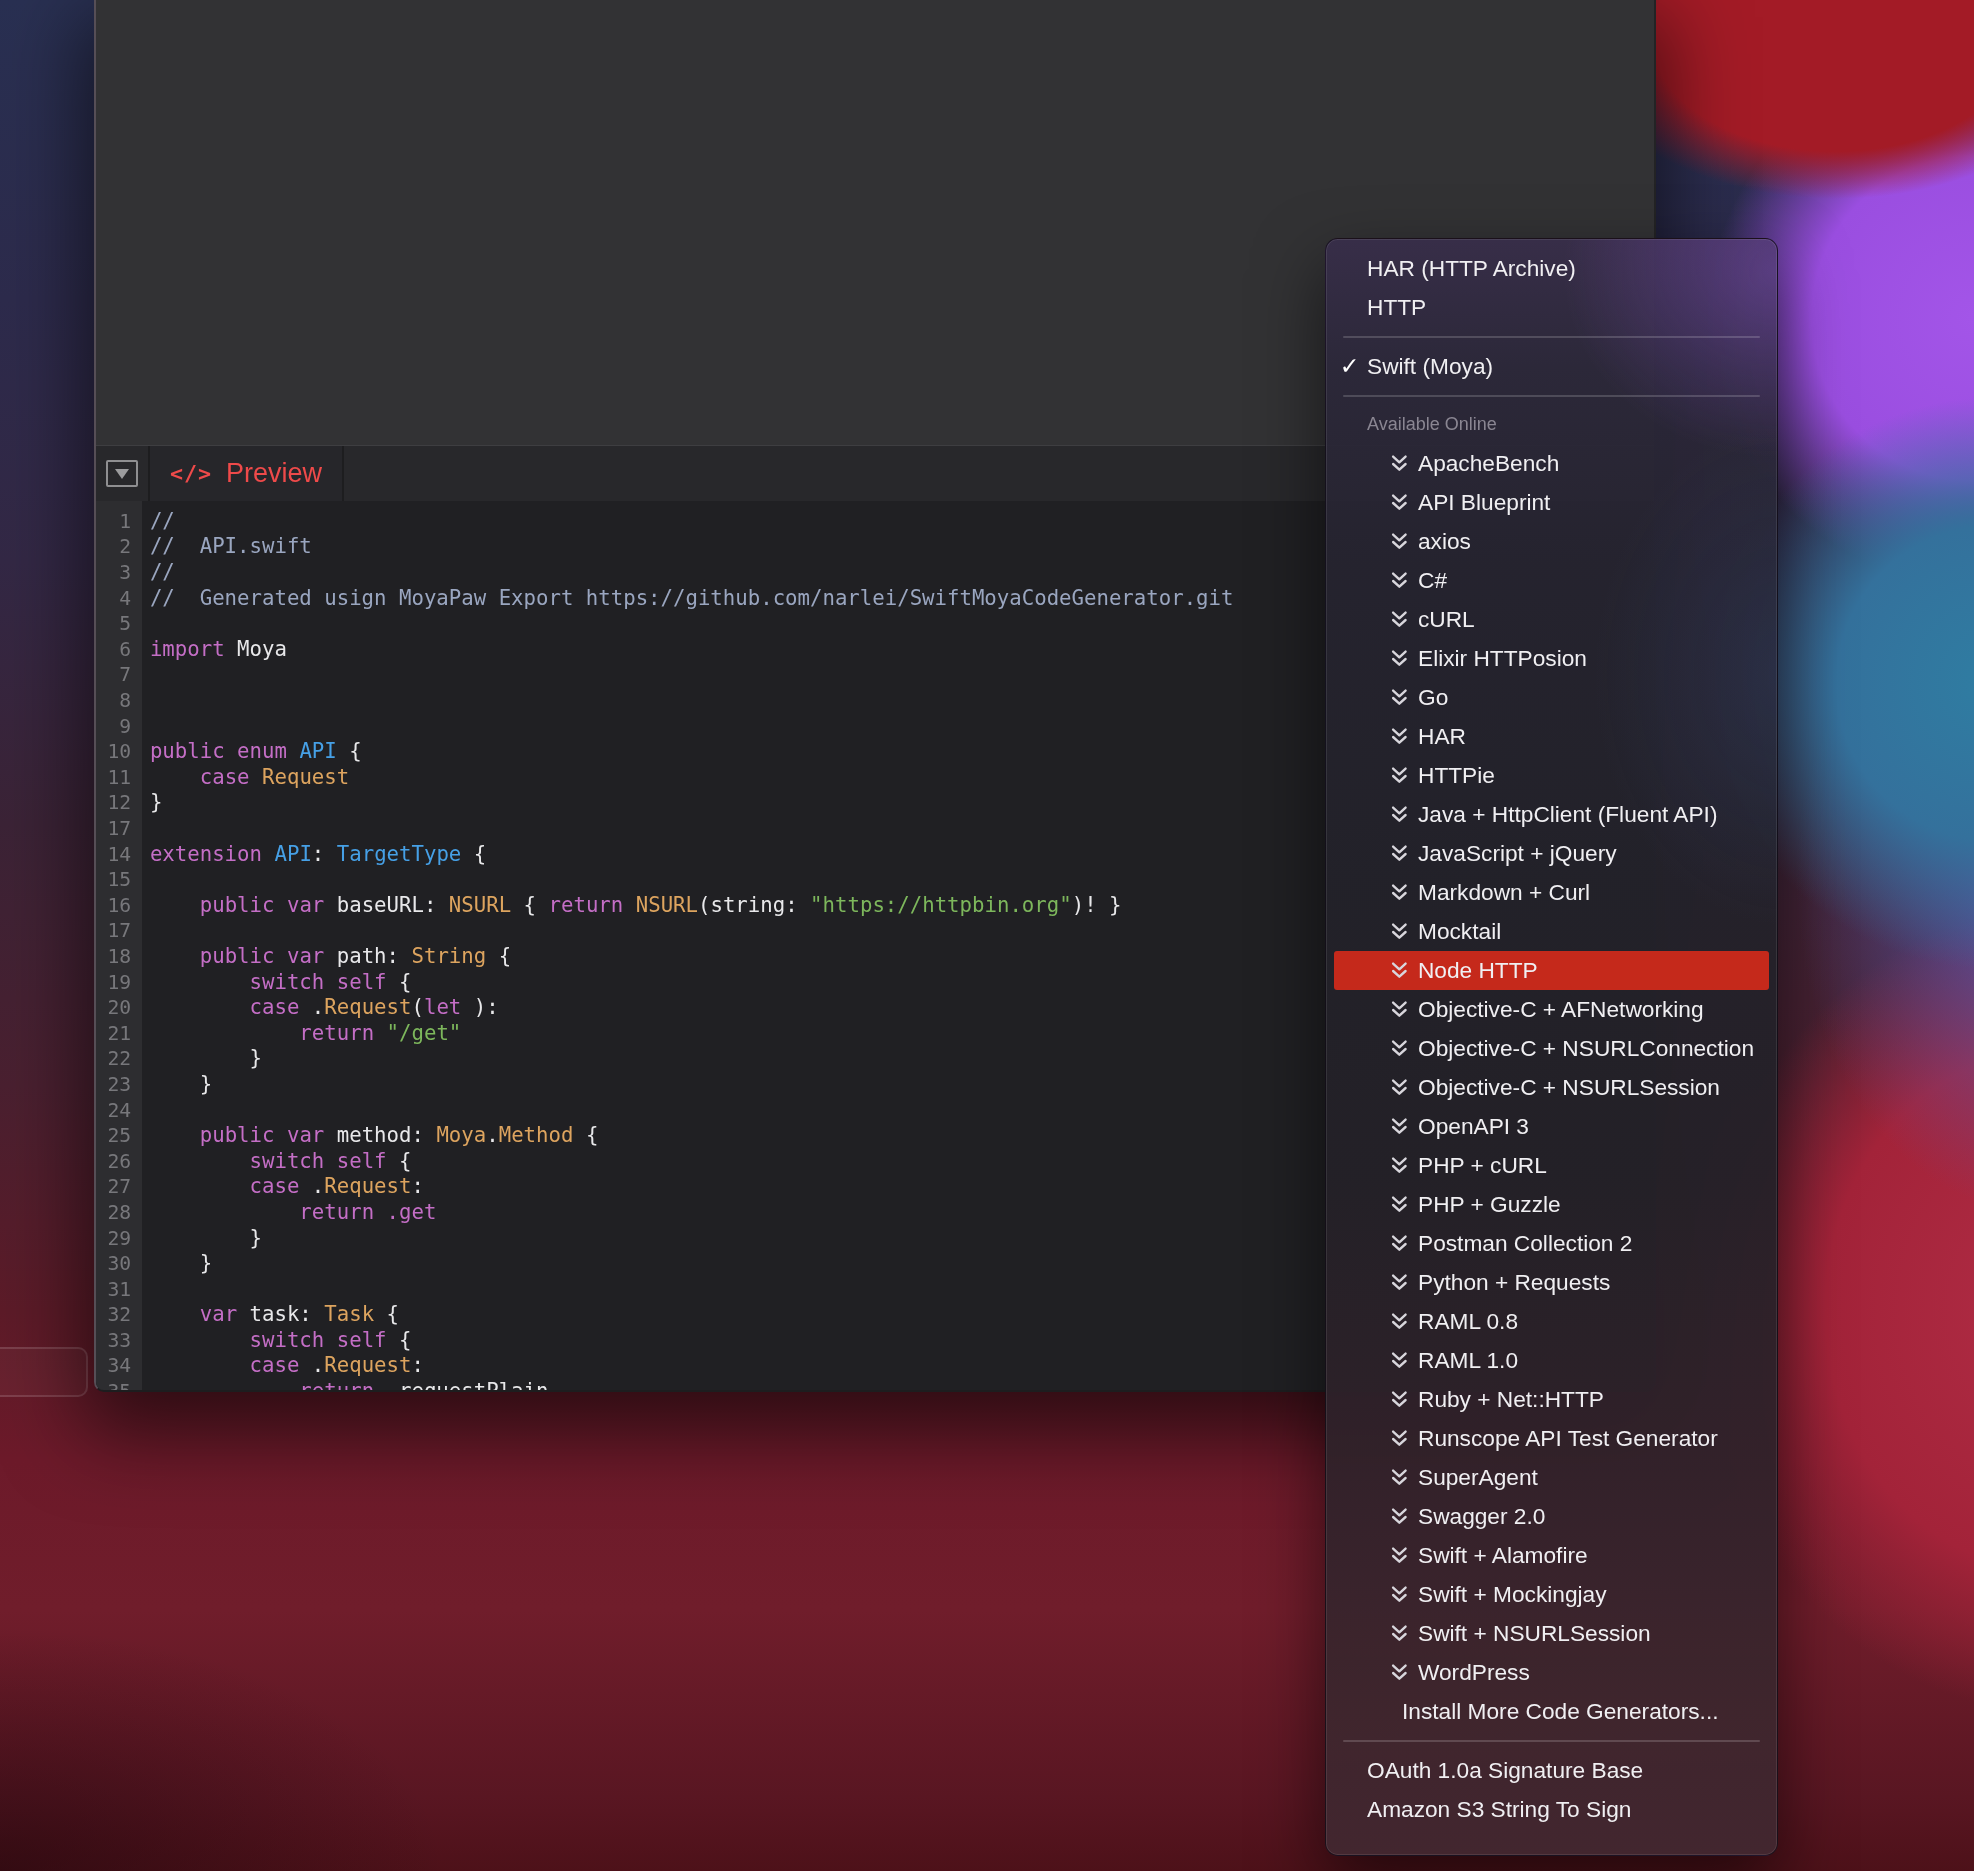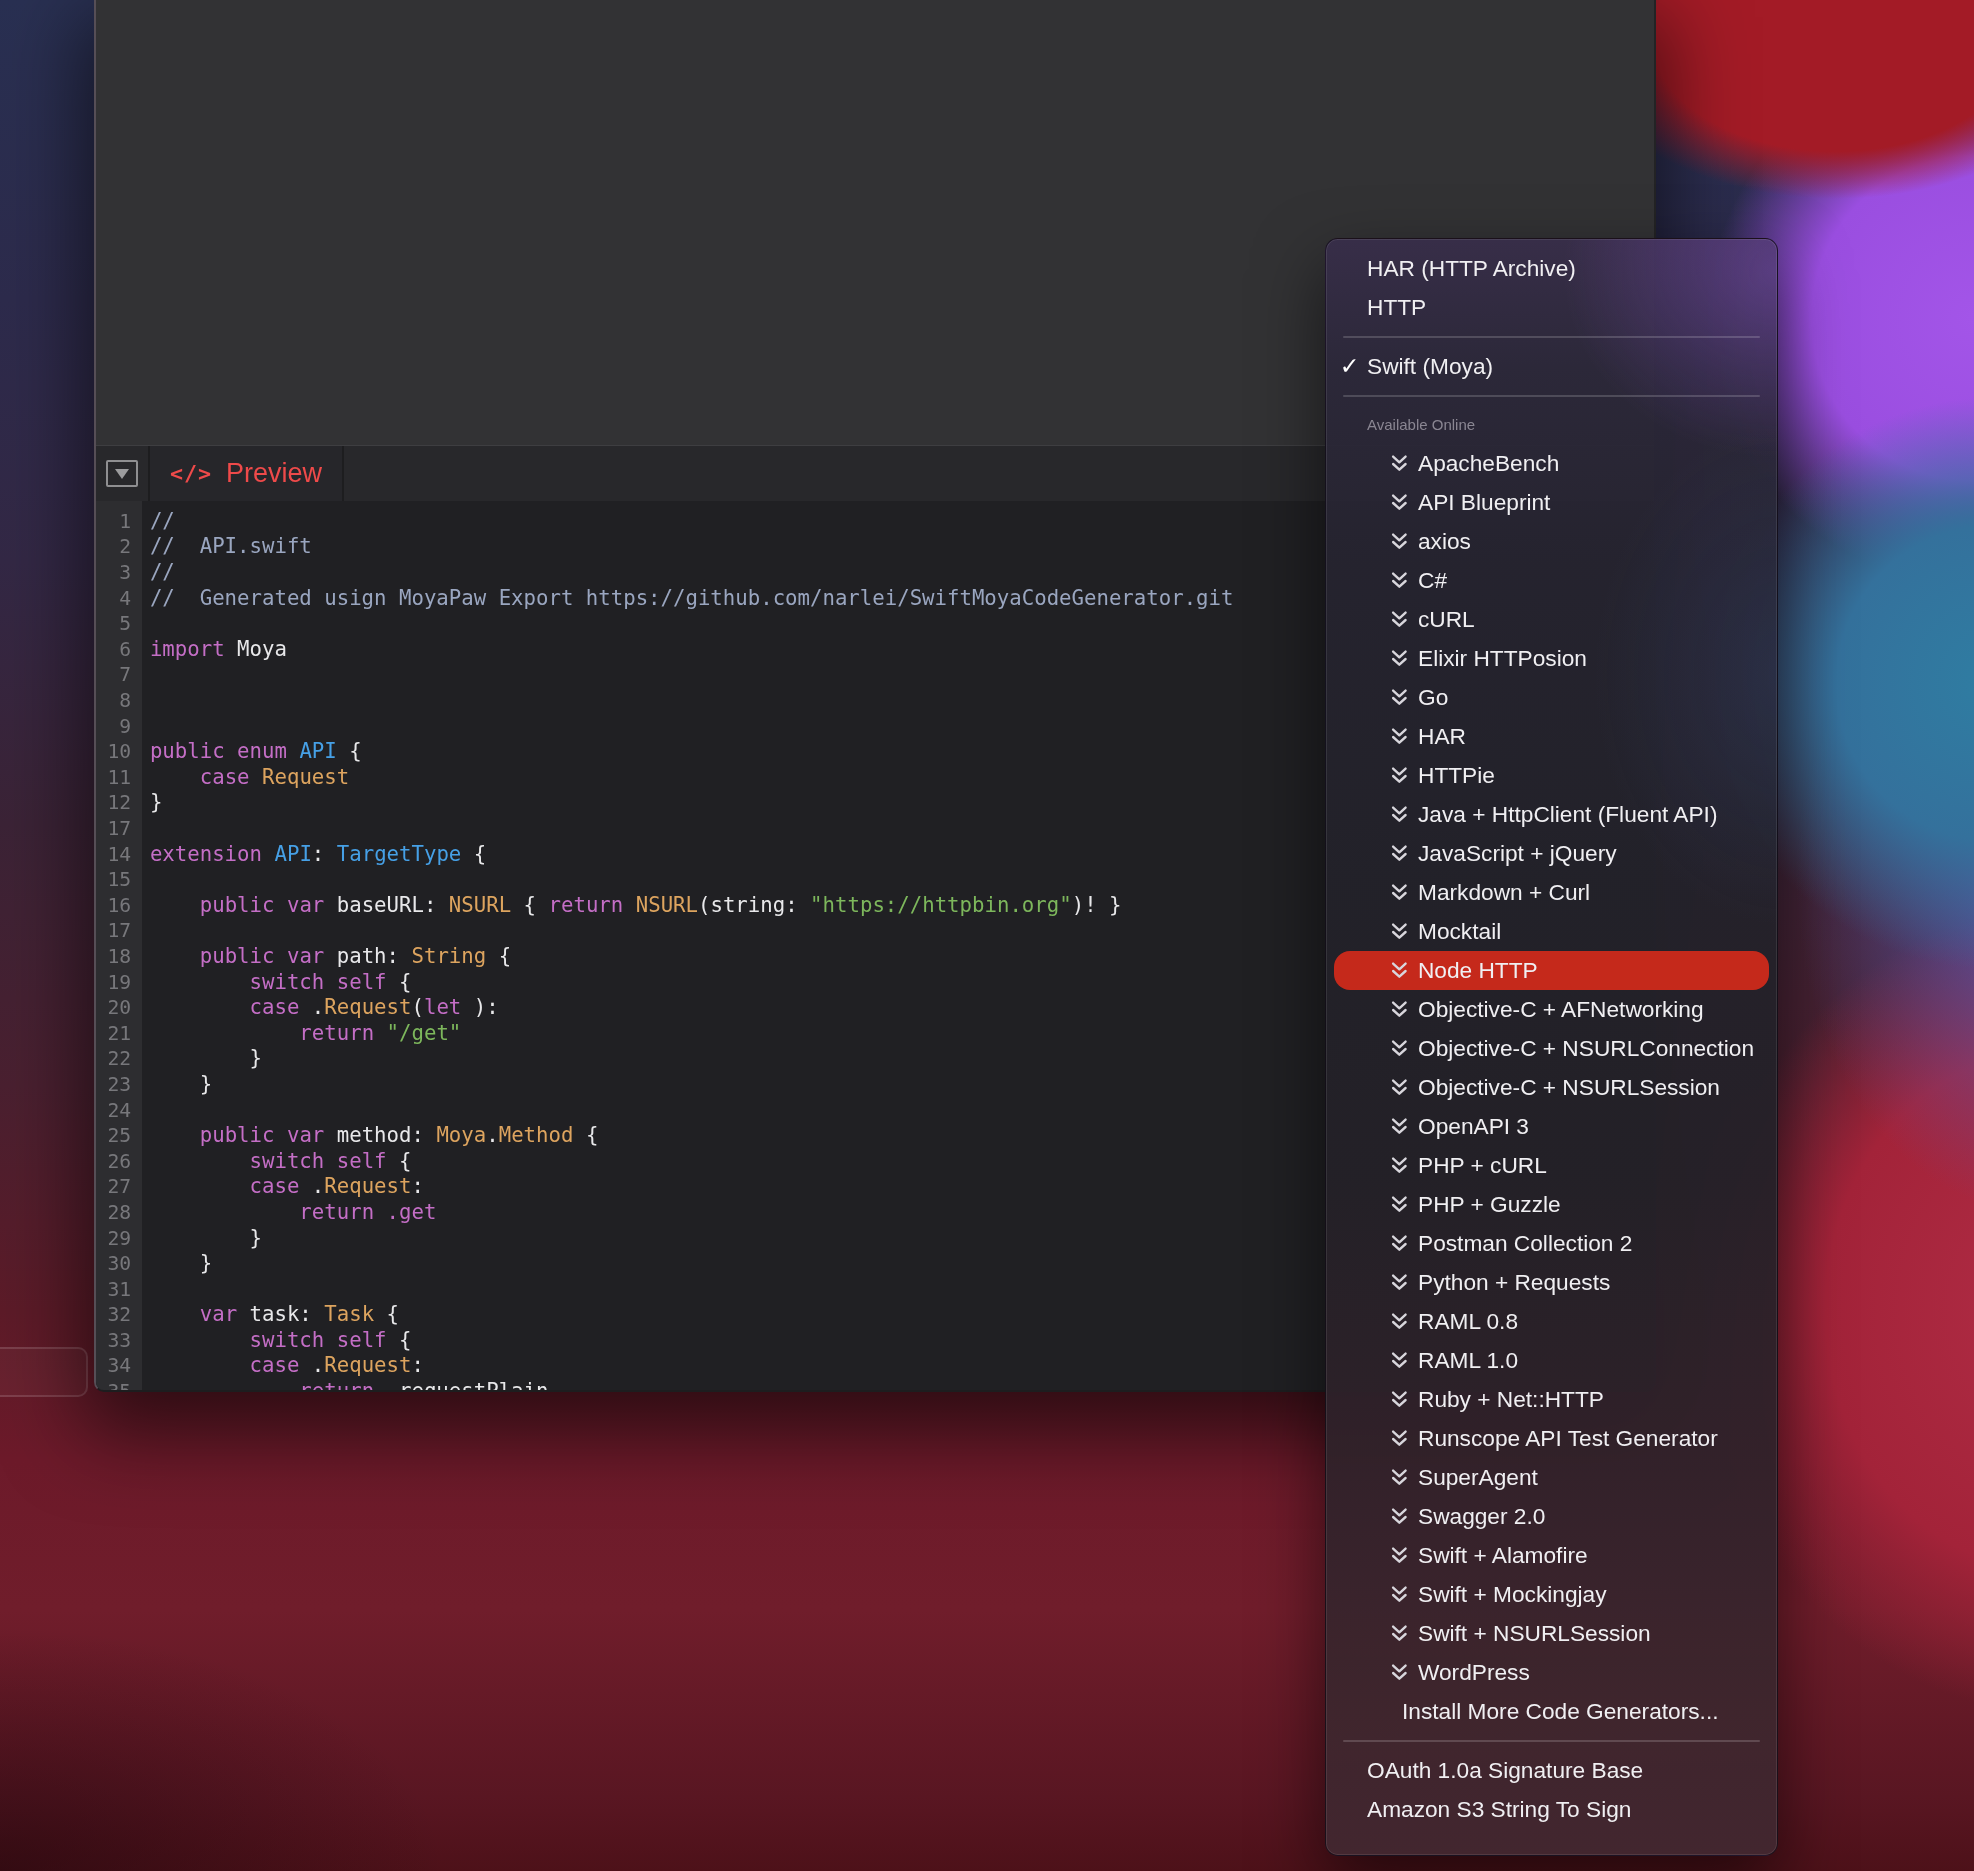--- a/index.html
+++ b/index.html
@@ -73,24 +73,24 @@
         rgba(62,38,46,.96) 92%, rgba(66,40,48,.96) 100%);
     box-shadow:0 29.6px 69px rgba(0,0,0,.55), inset 0 0 0 1px rgba(255,255,255,.09);
     overflow:hidden;}
   .mi{position:relative;height:39px;display:flex;align-items:center;
     padding-left:41px;font-size:22.7px;color:#f0eff2;cursor:default;}
   .mi .chk{position:absolute;left:13.8px;top:50%;transform:translateY(-50%);
     font-size:23.6px;color:#fff;}
   .mi.online{padding-left:92px;}
   .mi.indent{padding-left:76px;}
   .chev{position:absolute;left:62px;top:50%;transform:translateY(-50%);}
-  .mi.hl{background:var(--hl);margin:0 7.9px;padding-left:84px;border-radius:16px;}
+  .mi.hl{background:var(--hl);margin:0 7.9px;padding-left:84px;border-radius:3px;}
   .mi.hl .chev{left:54px;}
   .mhead{height:39px;display:flex;align-items:center;padding-left:41px;
-    font-size:15px;color:#8a8692;}
+    font-size:18px;color:#8a8692;}
   .msep{height:2px;background:rgba(255,255,255,.17);margin:8.9px 16.7px;border-radius:1px;}
 </style>
 </head>
 <body>
 
 <div class="stage">
   <div class="wallpaper"></div>
   <div class="ghost-box"></div>
 
   <div class="window">

